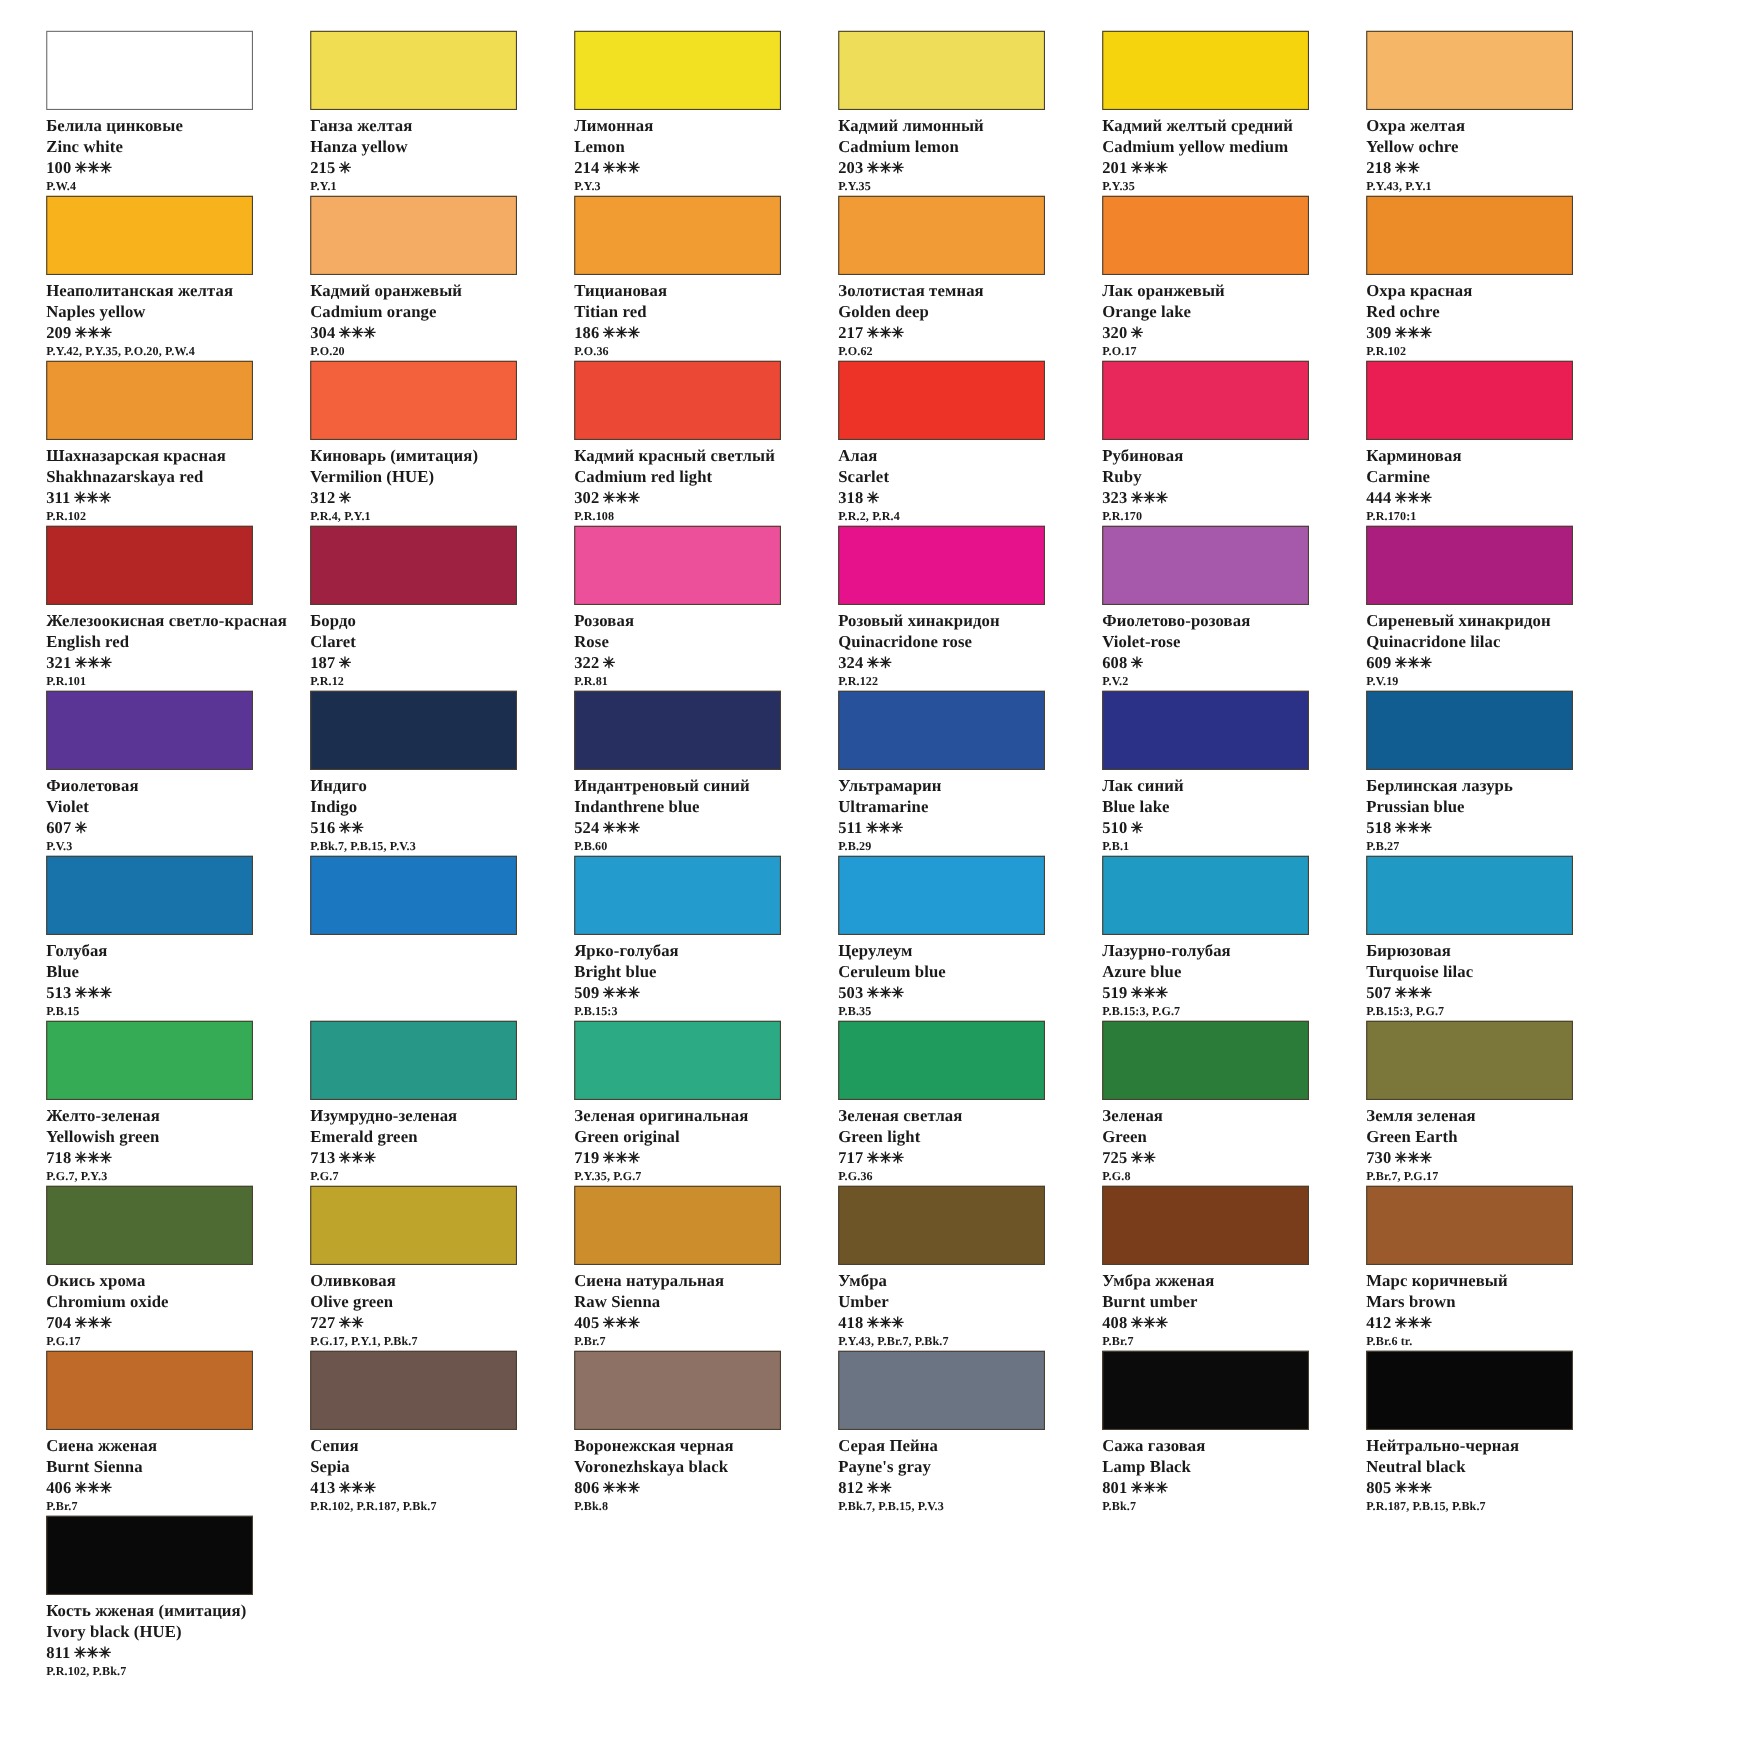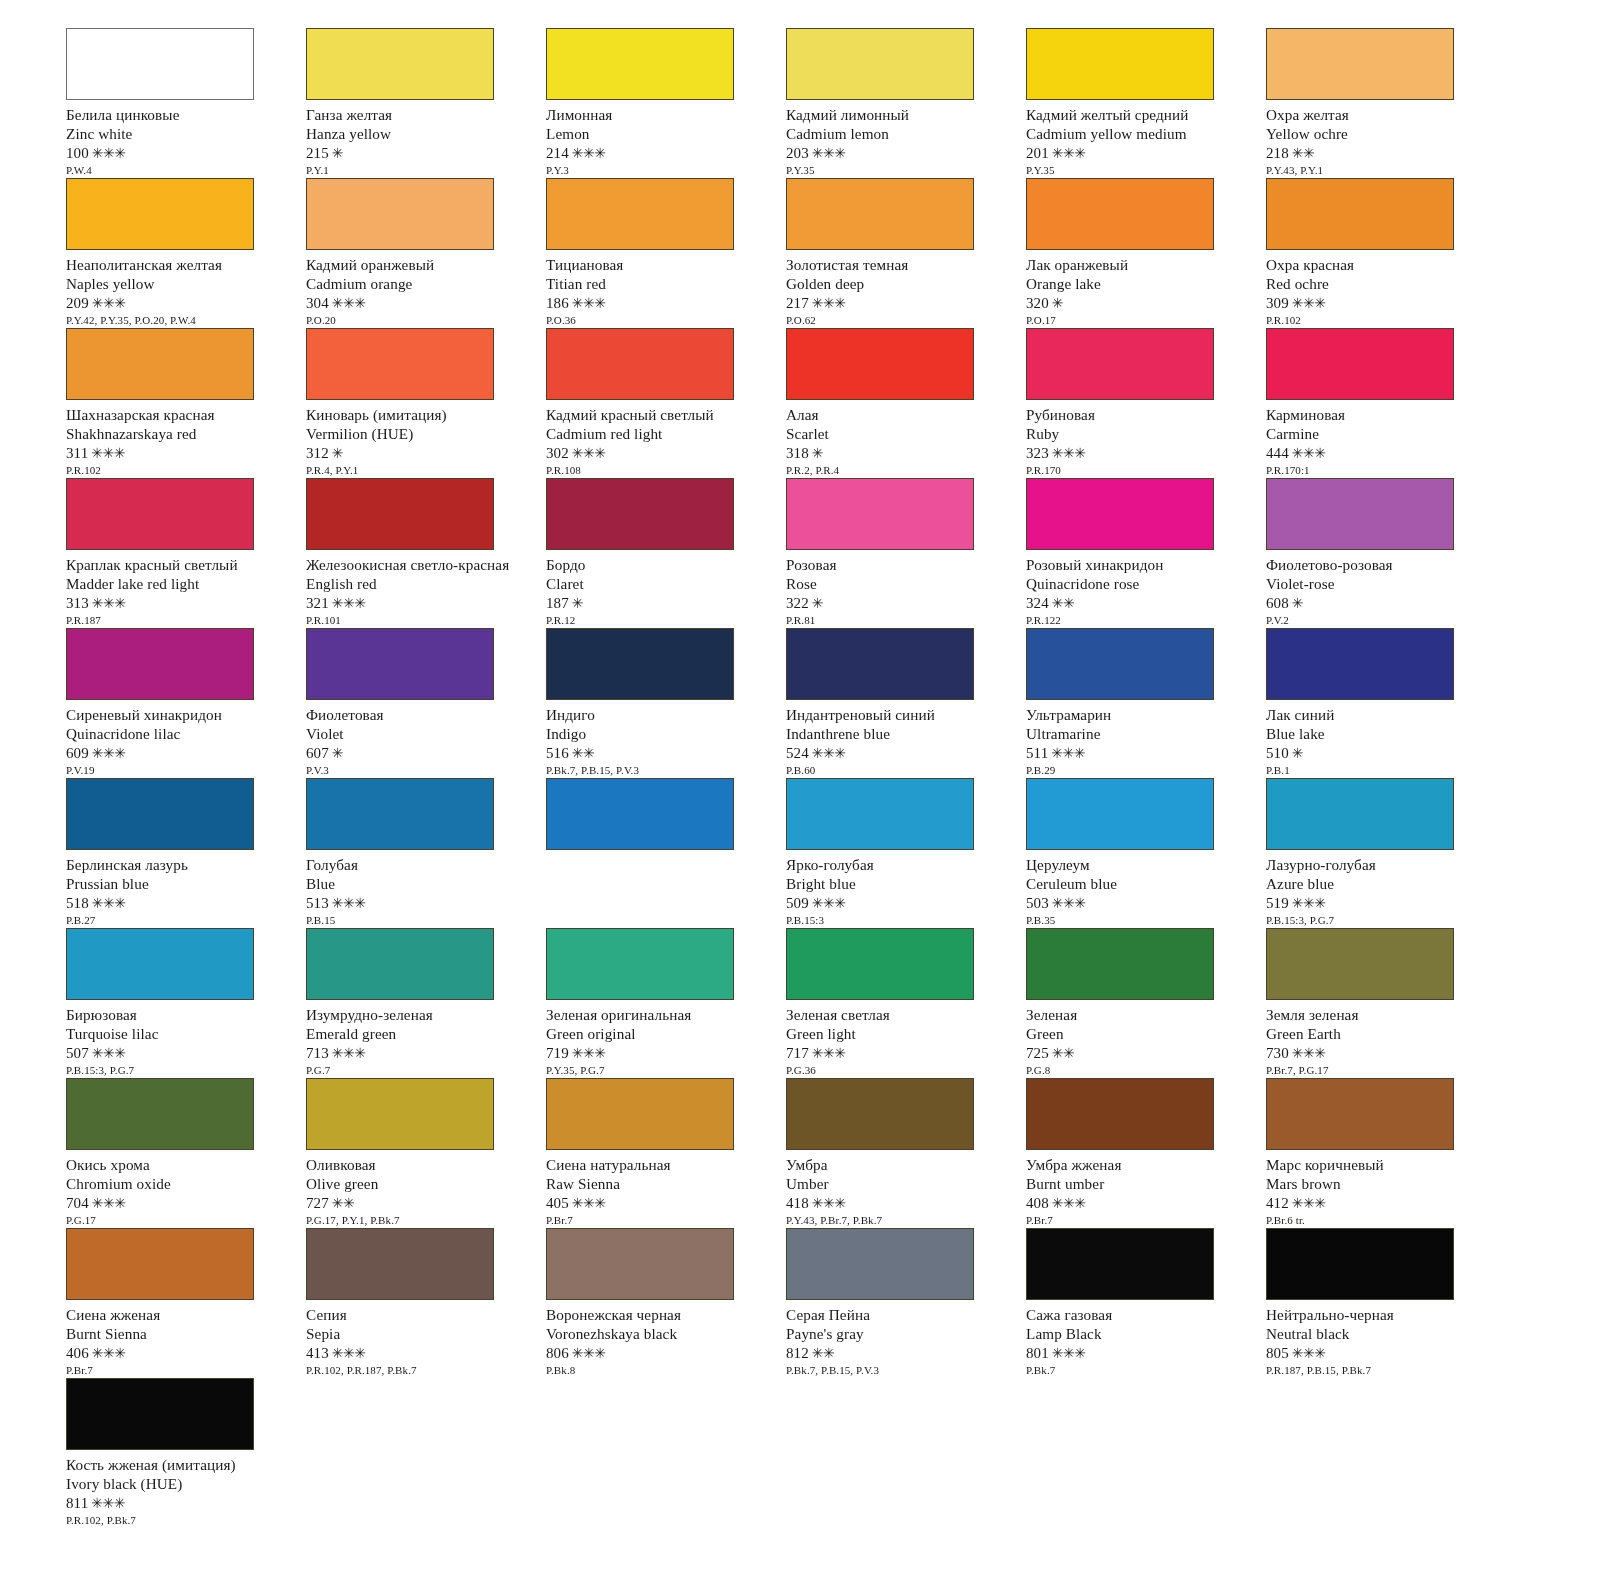--- a/index.html
+++ b/index.html
@@ -20,21 +20,22 @@
     height: 1593px;
     box-sizing: border-box;
     padding: 28px 0 0 0;
     position: relative;
   }
   .swatch-grid {
     display: grid;
     grid-template-columns: repeat(6, 240px);
     column-gap: 0px;
     row-gap: 0px;
-    margin-left: 66px;
+    margin-left: 42px;
+    font-weight: bold;
   }
   .swatch-cell {
     width: 240px;
     height: 150px;
     box-sizing: border-box;
     position: relative;
   }
   .swatch-chip {
     width: 188px;
     height: 72px;
@@ -230,29 +231,20 @@
       <div class="swatch-cell">
         <div class="swatch-chip" style="background: rgb(234, 30, 83);"></div>
         <div class="swatch-info">
           <div class="line line-ru">Карминовая</div>
           <div class="line line-en">Carmine</div>
           <div class="line line-code"><span>444</span><span class="stars">✳✳✳</span></div>
           <div class="line line-pigment">P.R.170:1</div>
         </div>
       </div>
       <div class="swatch-cell">
-        <div class="swatch-chip" style="background: rgb(214, 42, 81);"></div>
-        <div class="swatch-info">
-          <div class="line line-ru">Краплак красный светлый</div>
-          <div class="line line-en">Madder lake red light</div>
-          <div class="line line-code"><span>313</span><span class="stars">✳✳✳</span></div>
-          <div class="line line-pigment">P.R.187</div>
-        </div>
-      </div>
-      <div class="swatch-cell">
         <div class="swatch-chip" style="background: rgb(179, 38, 37);"></div>
         <div class="swatch-info">
           <div class="line line-ru">Железоокисная светло-красная</div>
           <div class="line line-en">English red</div>
           <div class="line line-code"><span>321</span><span class="stars">✳✳✳</span></div>
           <div class="line line-pigment">P.R.101</div>
         </div>
       </div>
       <div class="swatch-cell">
         <div class="swatch-chip" style="background: rgb(158, 33, 65);"></div>
@@ -395,20 +387,29 @@
       <div class="swatch-cell">
         <div class="swatch-chip" style="background: rgb(32, 153, 196);"></div>
         <div class="swatch-info">
           <div class="line line-ru">Бирюзовая</div>
           <div class="line line-en">Turquoise lilac</div>
           <div class="line line-code"><span>507</span><span class="stars">✳✳✳</span></div>
           <div class="line line-pigment">P.B.15:3, P.G.7</div>
         </div>
       </div>
       <div class="swatch-cell">
+        <div class="swatch-chip" style="background: rgb(53, 171, 85);"></div>
+        <div class="swatch-info">
+          <div class="line line-ru">Желто-зеленая</div>
+          <div class="line line-en">Yellowish green</div>
+          <div class="line line-code"><span>718</span><span class="stars">✳✳✳</span></div>
+          <div class="line line-pigment">P.G.7, P.Y.3</div>
+        </div>
+      </div>
+      <div class="swatch-cell">
         <div class="swatch-chip" style="background: rgb(39, 151, 136);"></div>
         <div class="swatch-info">
           <div class="line line-ru">Изумрудно-зеленая</div>
           <div class="line line-en">Emerald green</div>
           <div class="line line-code"><span>713</span><span class="stars">✳✳✳</span></div>
           <div class="line line-pigment">P.G.7</div>
         </div>
       </div>
       <div class="swatch-cell">
         <div class="swatch-chip" style="background: rgb(44, 170, 131);"></div>

